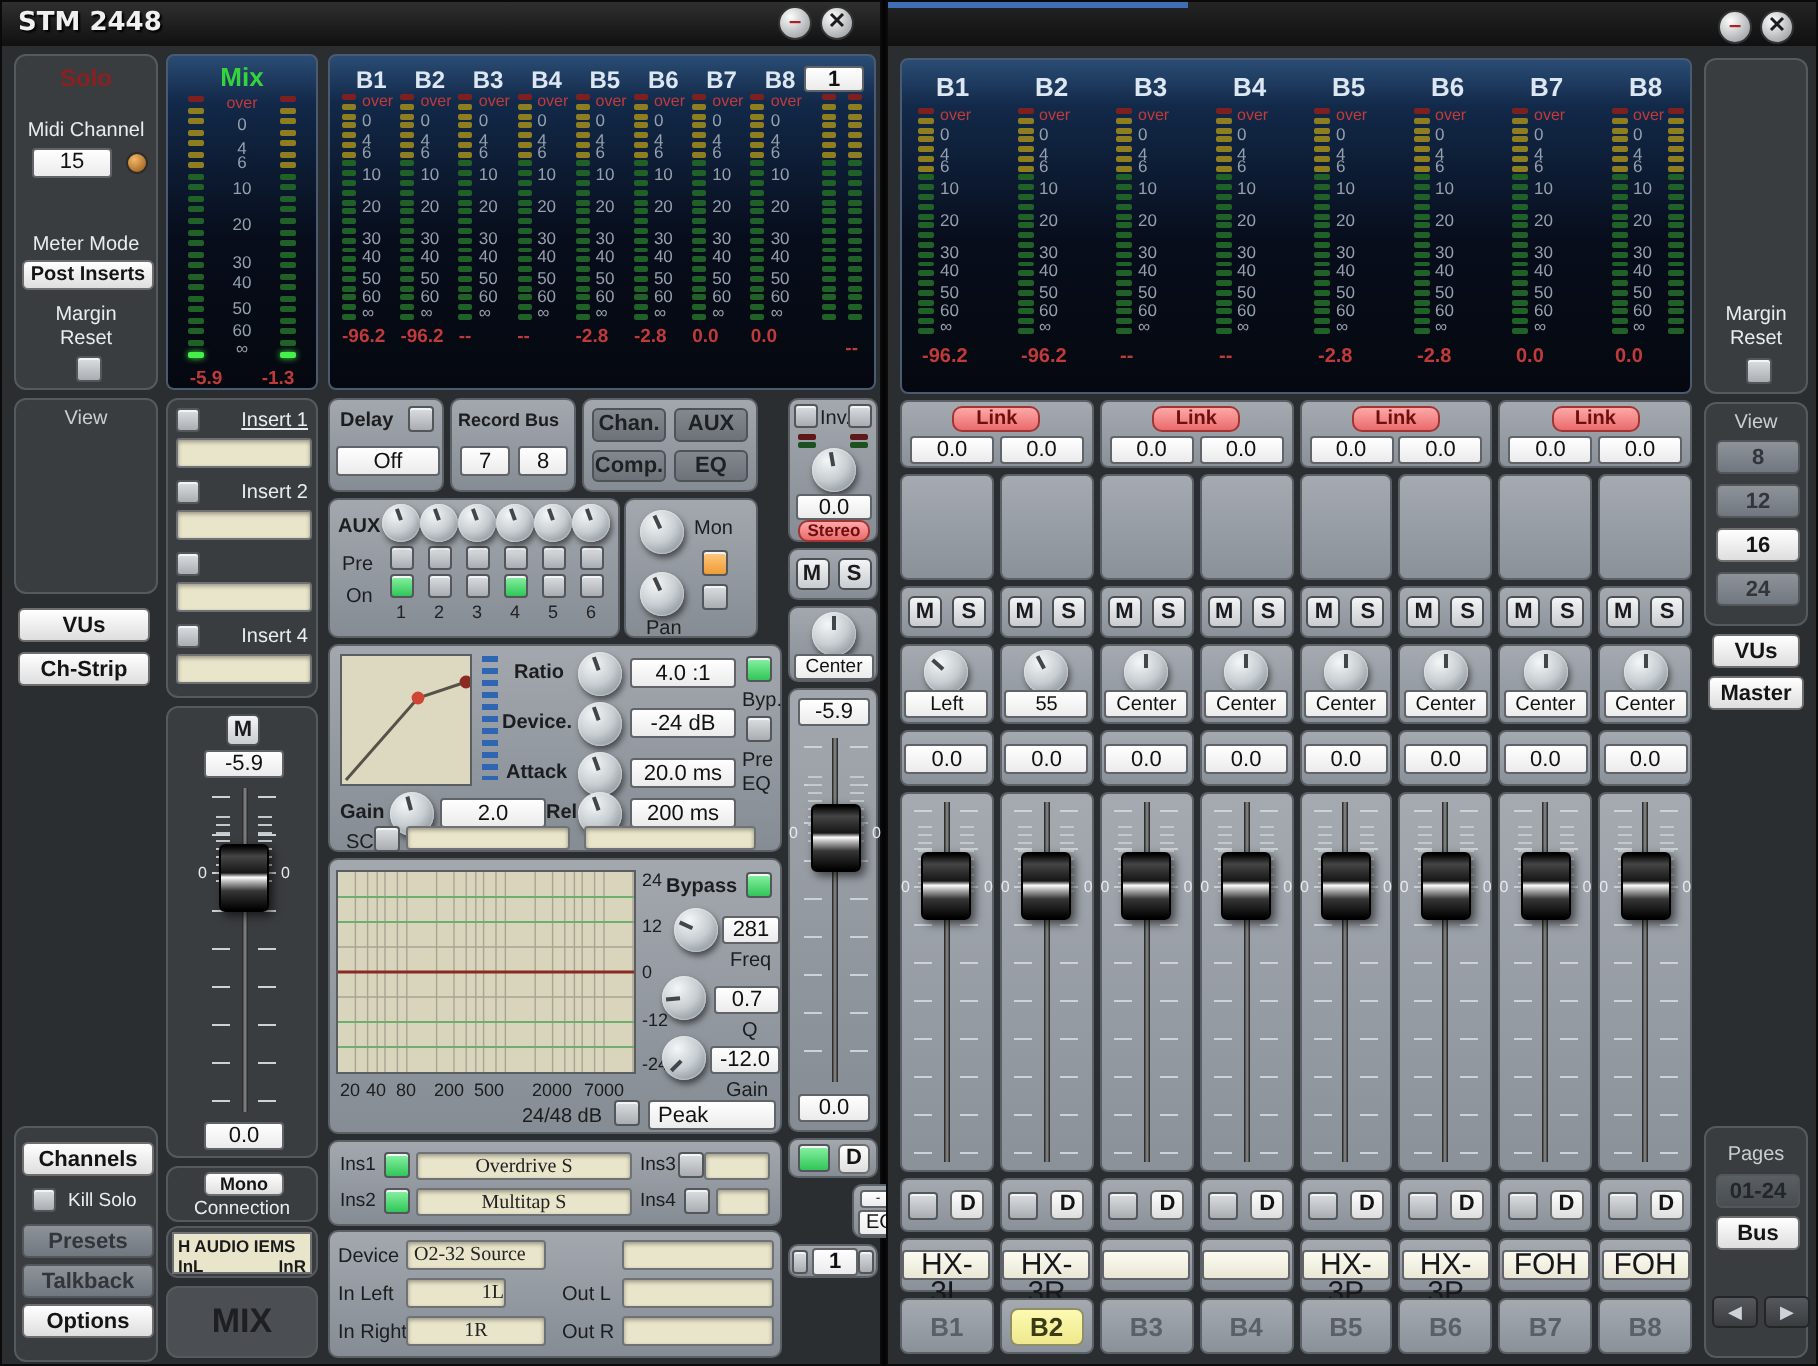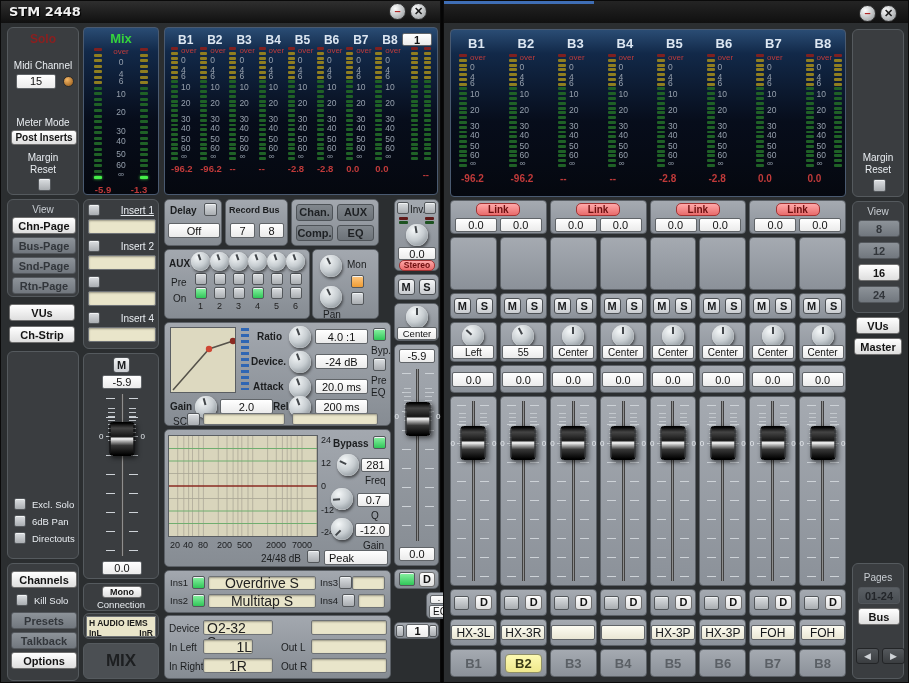--- a/index.html
+++ b/index.html
@@ -16,21 +16,21 @@
   .tbtn.min { color:#b02020; }
   .tbtn.cls { color:#1c1c1c; }
 
   .dpanel { position:absolute; background:#3a3d40; border:1px solid #555a5e; border-radius:6px; }
   .lpanel { position:absolute; background:linear-gradient(180deg,#a3a8af,#868c93); border:1px solid #5c6167; border-radius:5px; color:#17181a; }
 
   .bw { background:linear-gradient(180deg,#ffffff,#dedede); color:#141414; border:1px solid #6e6e6e; border-radius:3px; font-weight:bold; font-size:11px; text-align:center; cursor:pointer; font-family:"Liberation Sans",sans-serif; }
   .bg2 { background:linear-gradient(180deg,#8d9399,#71777e); color:#32363b; border:1px solid #53575c; border-radius:3px; font-weight:bold; font-size:11px; text-align:center; cursor:pointer; }
   .btab { background:linear-gradient(180deg,#82888e,#6c7278); color:#1e2124; border:1px solid #4e5358; border-radius:3px; font-weight:bold; font-size:11px; text-align:center; cursor:pointer; }
   .vbox { background:linear-gradient(180deg,#ffffff,#ebebeb); color:#111; border:1px solid #606468; border-radius:2px; font-size:11px; text-align:center; line-height:13px; }
-  .cfield { background:#e9e5ca; border:1px solid #6e7276; border-radius:2px; box-shadow:inset 0 1px 2px rgba(0,0,0,.35); height:15px; font-size:14px; color:#222; }
+  .cfield { background:#e9e5ca; border:1px solid #6e7276; border-radius:2px; box-shadow:inset 0 1px 2px rgba(0,0,0,.35); height:15px; font-size:10px; color:#222;font-family:Liberation Serif, serif; }
   .sq { width:13px; height:13px; background:linear-gradient(180deg,#dcdfe2,#a9adb1); border:1px solid #53575b; border-radius:2px; box-shadow:inset 0 1px 0 #f2f4f5; cursor:pointer; }
   .sq.grn { background:linear-gradient(180deg,#8bf2a4,#30c658); }
   .sq.org { background:linear-gradient(180deg,#ffc983,#ef9c34); }
   .pink { background:linear-gradient(180deg,#ffa8a8,#e96b6b); color:#6e0f0f; border:1px solid #a23434; border-radius:5px; font-weight:bold; text-align:center; cursor:pointer; }
   .msb { width:17px; height:16px; background:linear-gradient(180deg,#f4f5f6,#c9ccd0); color:#191b1d; border:1px solid #4c5054; border-radius:3px; font-weight:bold; font-size:11px; line-height:13px; text-align:center; cursor:pointer; }
   .lbl { position:absolute; color:#e9edf1; font-size:10px; }
   .dlbl { position:absolute; color:#1b1d1f; font-size:10px; font-weight:bold; }
 
   
   .meter { display:flex; flex-direction:column; width:8px; }
@@ -67,21 +67,21 @@
   .fdense.dl { left:calc(50% - 14px); }
   .fdense.dr { right:calc(50% - 14px); }
   .fzero { position:absolute; font-size:8px; color:#e6eaee; top:var(--zy); }
   .fzero.zl { left:calc(50% - 23px); }
   .fzero.zr { right:calc(50% - 23px); }
   .fknob { position:absolute; left:50%; transform:translateX(-50%); top:var(--ky); width:25px; height:34px; border-radius:3px; border:1px solid #000; background:linear-gradient(180deg,#000 0%,#454545 16%,#161616 42%,#fbfbfb 49%,#b5b5b5 56%,#373737 70%,#000 100%); box-shadow:2px 2px 5px rgba(0,0,0,.6); cursor:pointer; }
 
   
   .row { position:absolute; left:6px; width:396px; display:flex; gap:3px;border-radius:17px; }
   .cell { flex:1; background:linear-gradient(180deg,#a5aab1,#8b9199); border:1px solid #5c6167; border-radius:4px; position:relative; }
-  .nfield { width:44px; height:15px; margin:5px auto 0; background:linear-gradient(180deg,#fdfcf2,#e9e6d4); border:1px solid #606468; border-radius:2px; font-size:12px; text-align:center; line-height:14px; color:#15171a; }
+  .nfield { width:44px; height:15px; margin:5px auto 0; background:linear-gradient(180deg,#fdfcf2,#e9e6d4); border:1px solid #606468; border-radius:2px; font-size:15px; text-align:center; line-height:14px; color:#15171a; }
   .busl { font-size:13px; font-weight:bold; color:#5b6066; padding:1px 9px; }
   .busl.active { background:linear-gradient(180deg,#fdfab2,#efe88c); color:#3a3a16; border:1px solid #8f8f68; border-radius:4px; }
 
   .mcol { width:49.5px; }
   .mcol .mbody { display:flex; }
   .mcol-l { width:29.2px; }
   .mcol-l .mbody { display:flex; }
   .mlabel-l { color:#dde7f2; font-weight:bold; font-size:12px; height:14px; padding-left:7px; }
 
   svg { display:block; }
@@ -612,53 +612,24 @@
           <i class="seg sg"></i>
           <i class="seg sg"></i>
           <i class="seg sg"></i>
         </div>
     </div>
     <span class="mval" style="position:absolute;right:8px;top:138px;">--</span>
   </div>
 
   <div class="dpanel" style="left:6px;top:198px;width:72px;height:98px;">
     <div class="lbl" style="left:0;top:4px;width:100%;text-align:center;color:#c9ced3;">View</div>
-    <div style="position:absolute;left:4px;top:17px;width:64px;display:flex;flex-direction:column;gap:3px;">
-
-        <button class="bg2 viewbtn bwx" style="height:17px;">Chn-Page</button>
-
-        <button class="bg2 viewbtn" style="height:17px;">Bus-Page</button>
-
-        <button class="bg2 viewbtn" style="height:17px;">Snd-Page</button>
-
-        <button class="bg2 viewbtn" style="height:17px;">Rtn-Page</button>
-      </div>
   </div>
   <button class="bw" style="position:absolute;left:8px;top:303px;width:66px;height:17px;">VUs</button>
   <button class="bw" style="position:absolute;left:8px;top:325px;width:66px;height:17px;">Ch-Strip</button>
 
-  <div class="dpanel" style="left:6px;top:350px;width:72px;height:208px;">
-    <div style="position:absolute;left:6px;top:146px;right:2px;display:flex;flex-direction:column;gap:5px;">
-
-        <div class="chk" style="position:relative;">
-          <span class="sq" style="width:12px;height:12px;flex:0 0 12px;"></span>
-          <span>Excl. Solo</span>
-        </div>
-
-        <div class="chk" style="position:relative;">
-          <span class="sq" style="width:12px;height:12px;flex:0 0 12px;"></span>
-          <span>6dB Pan</span>
-        </div>
-
-        <div class="chk" style="position:relative;">
-          <span class="sq" style="width:12px;height:12px;flex:0 0 12px;"></span>
-          <span>Directouts</span>
-        </div>
-      </div>
-  </div>
 
   <div class="dpanel" style="left:6px;top:562px;width:72px;height:118px;">
     <button class="bw" style="position:absolute;left:3px;top:7px;width:66px;height:17px;">Channels</button>
     <div class="chk" style="left:8px;top:30px;">
       <span class="sq" style="width:12px;height:12px;"></span>
       <span>Kill Solo</span>
     </div>
     <button class="bg2" style="position:absolute;left:3px;top:48px;width:66px;height:17px;">Presets</button>
     <button class="bg2" style="position:absolute;left:3px;top:68px;width:66px;height:17px;">Talkback</button>
     <button class="bw" style="position:absolute;left:3px;top:88px;width:66px;height:17px;">Options</button>

